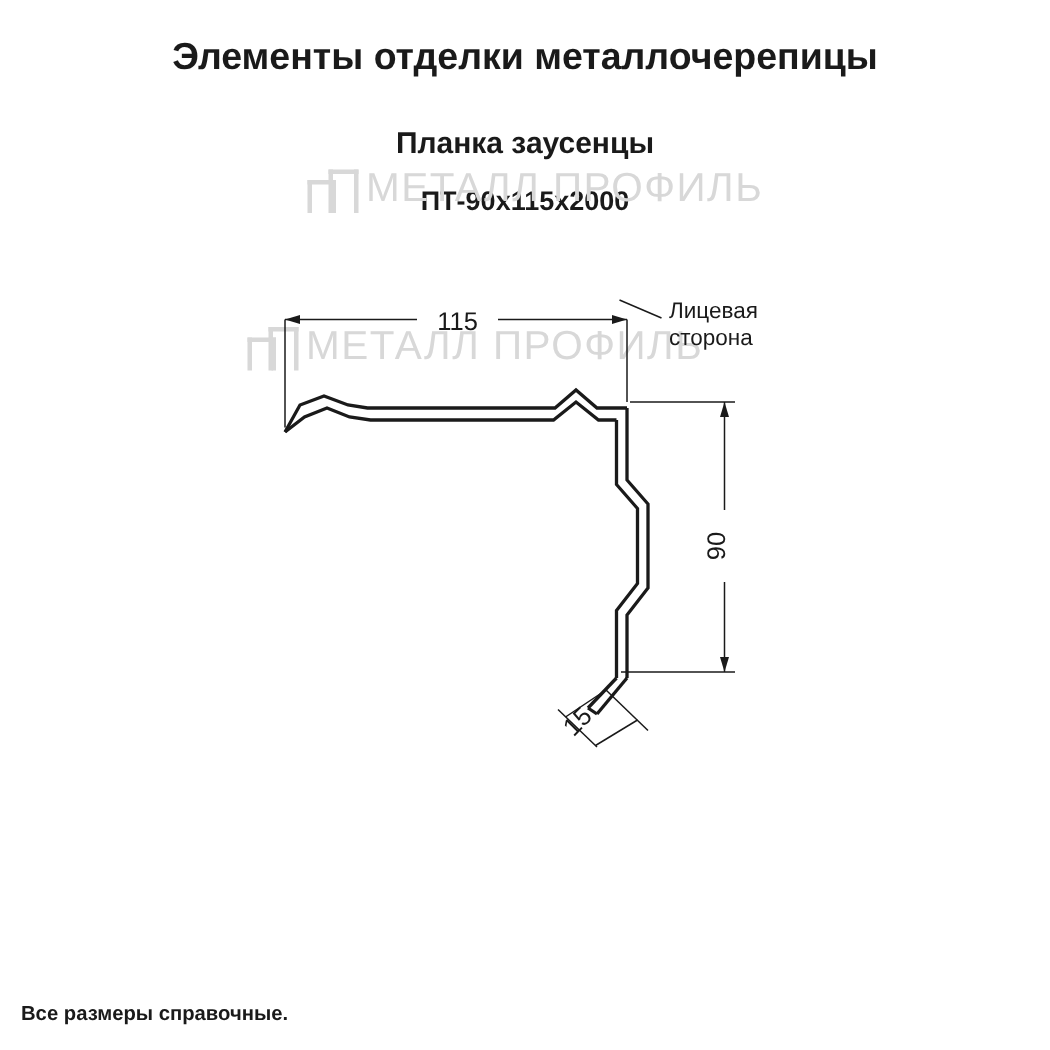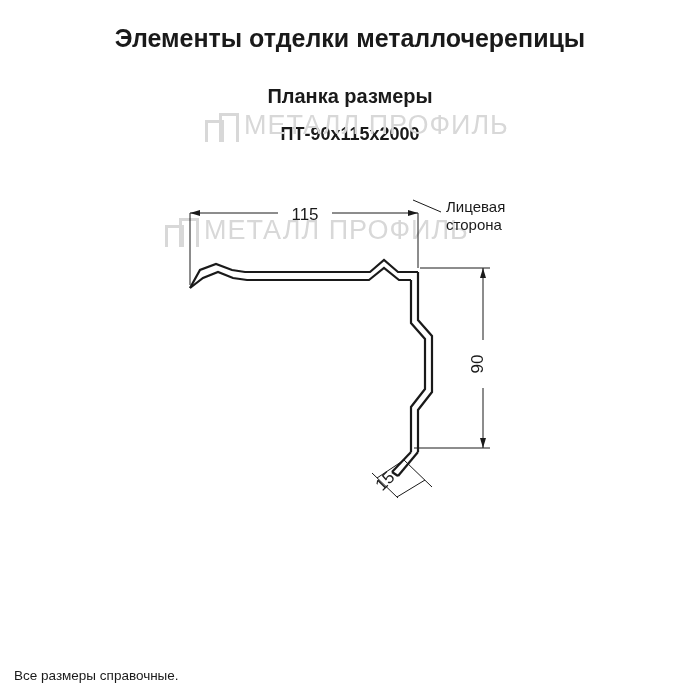--- a/index.html
+++ b/index.html
@@ -113,30 +113,31 @@
     font-family: "Liberation Sans", sans-serif;
   }
 
   
   .footer {
     position: absolute;
     left: 14px;
     bottom: 13px;
     font-size: 13.5px;
     line-height: 22px;
+    font-weight: bold;
   }
   .footer div { white-space: nowrap; }
 </style>
 </head>
 <body>
 
 <div class="page">
 
   <div class="title-main">Элементы отделки металлочерепицы</div>
-  <div class="title-sub">Планка размеры</div>
+  <div class="title-sub">Планка заусенцы</div>
   <div class="title-code">ПТ-90х115х2000</div>
 
   <div class="watermark wm-1">
     <span class="wm-logo">
       <span class="b1"></span>
         <span class="b2"></span>
     </span>
     <span>МЕТАЛЛ ПРОФИЛЬ</span>
   </div>
   <div class="watermark wm-2">

